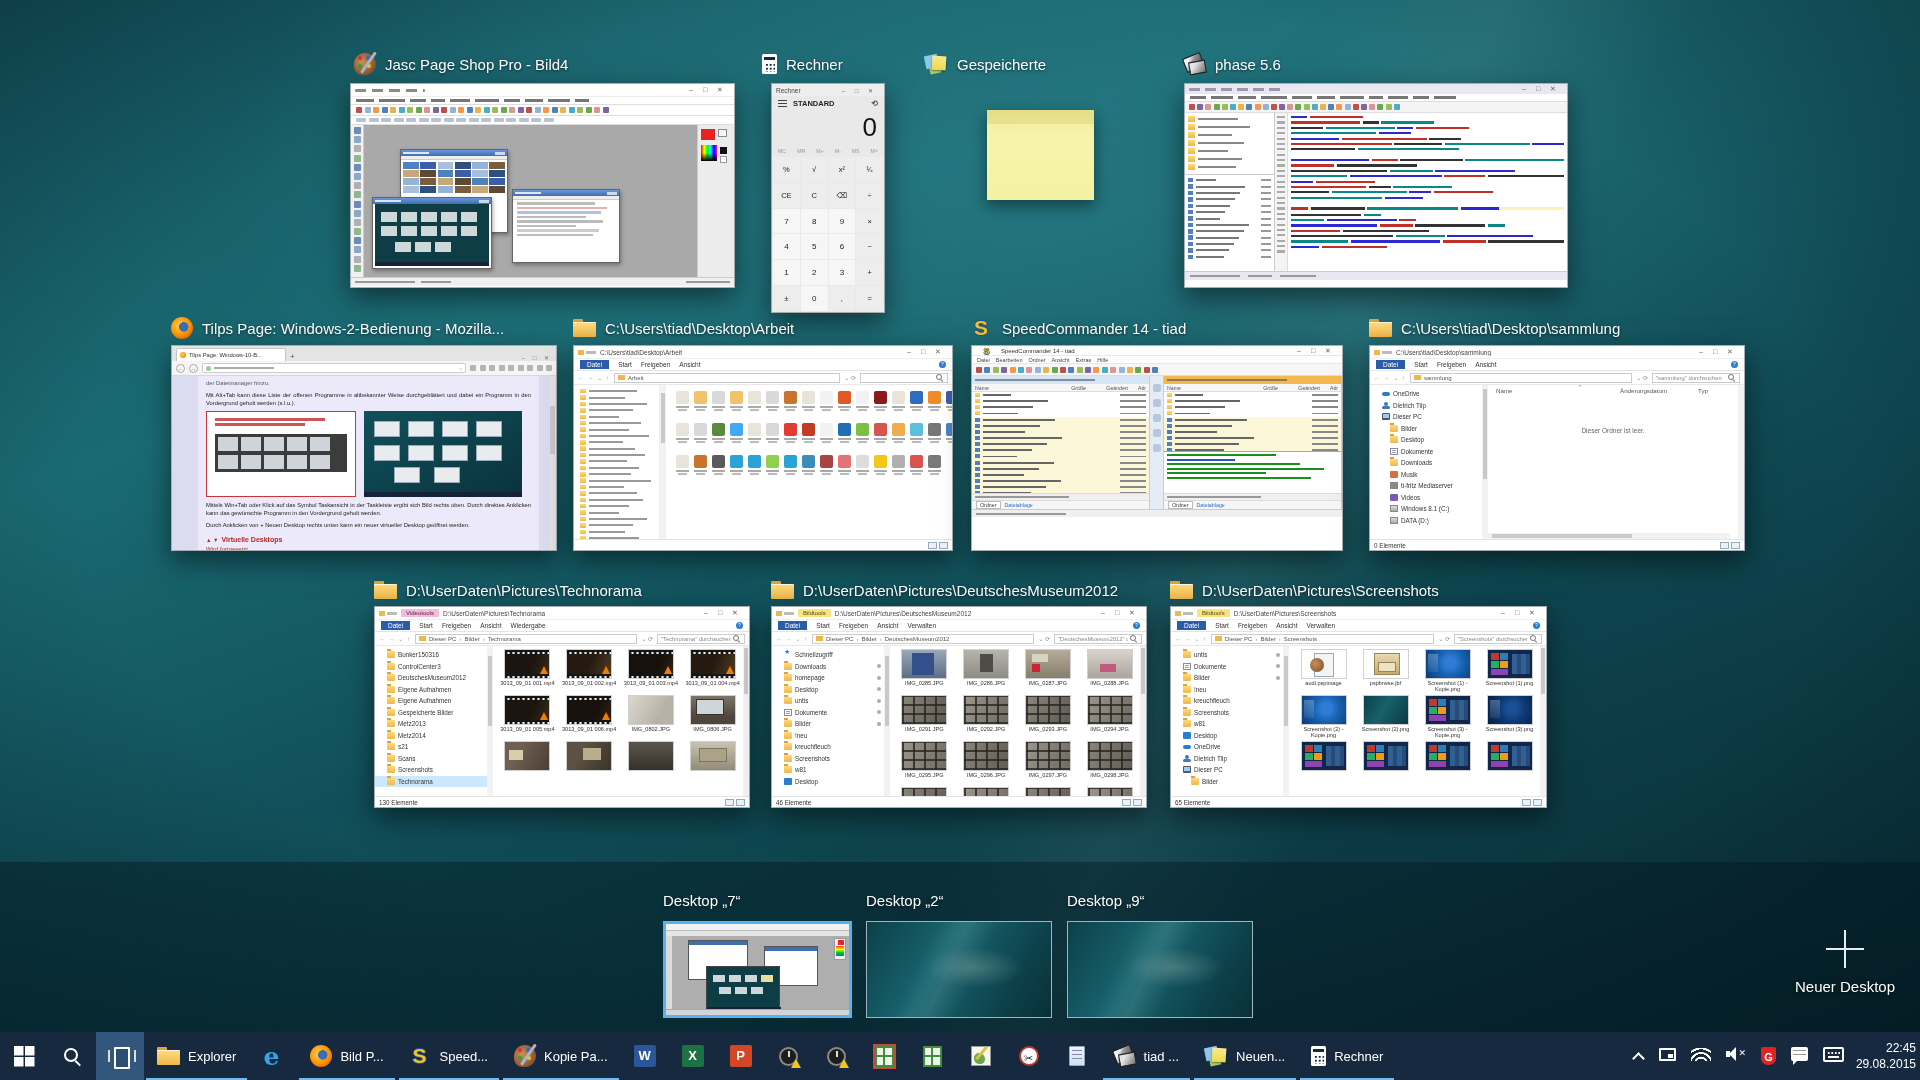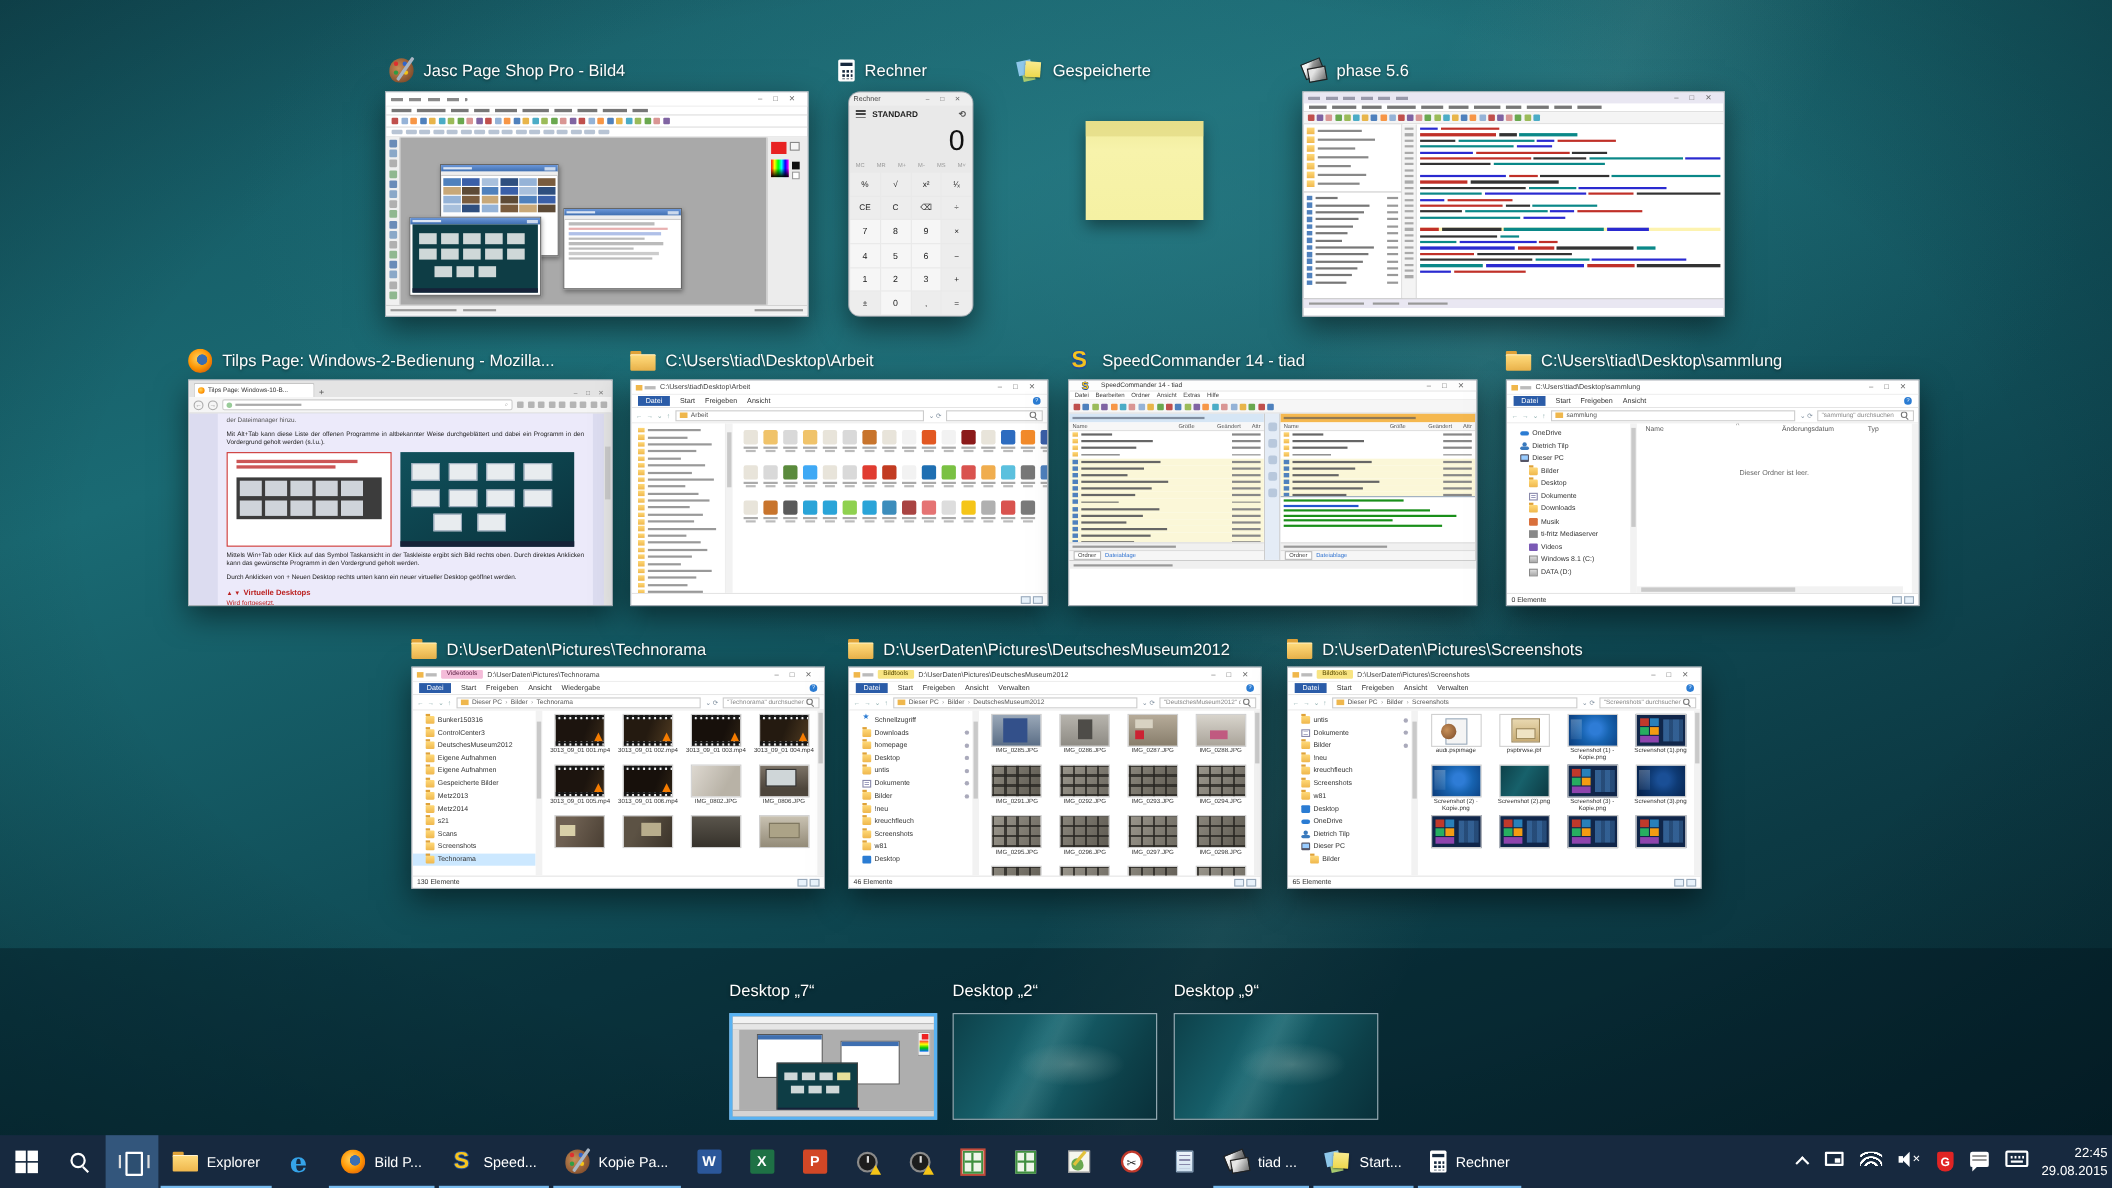--- a/index.html
+++ b/index.html
@@ -572,21 +572,21 @@
         <div style="position:absolute;left:22px;top:31px;width:7px;height:7px;background:#fff;border:1px solid #999;"></div>
       </div>
     </div>
     <div class="psp-status">
         <i style="width:60px"></i>
         <i style="width:30px"></i>
         <i style="width:44px;margin-left:auto"></i>
       </div>
   </div>
 
-  <div class="win calc" id="win-calc" style="left:771px;top:83px;width:114px;height:205px;border-radius:11px;">
+  <div class="win calc" id="win-calc" style="left:771px;top:83px;width:114px;height:230px;">
     <div class="calc-title">
       <span>Rechner</span>
       <span class="win-controls" style="font-size:6px">– □ ✕</span>
     </div>
     <div class="calc-head">
       <span class="calc-burger"></span>
       <span>STANDARD</span>
       <span class="calc-hist">⟲</span>
     </div>
     <div class="calc-display">0</div>
@@ -2261,20 +2261,24 @@
           <i style="left:0;right:0;bottom:0;width:74px;height:4px;background:#152238"></i>
         </div>
         <div class="pal"></div>
         <div class="bstrip"></div>
       </div>
       <div class="desk-label" style="left: 866px; top: 892px;">Desktop „2“</div>
       <div class="desk desk-teal" style="left: 866px; top: 921px; width: 186px; height: 97px;"></div>
       <div class="desk-label" style="left: 1067px; top: 892px;">Desktop „9“</div>
       <div class="desk desk-teal" style="left: 1067px; top: 921px; width: 186px; height: 97px;"></div>
     </div>
+  <div class="newdesk" style="left:1770px;top:930px;width:150px;">
+    <div class="plus"></div>
+    <span>Neuer Desktop</span>
+  </div>
 
   <div class="taskbar">
     <div class="tb-btn">
         <span class="icon ic-start"></span>
       </div>
     <div class="tb-btn">
         <span class="icon ic-search"></span>
       </div>
     <div class="tb-btn active">
         <span class="icon ic-taskview"></span>
@@ -2333,21 +2337,21 @@
         <div class="tb-btn">
           <span class="icon ic-notepad"></span>
         </div>
         <div class="tb-app">
           <span class="icon ic-phase"></span>
           <span>tiad ...</span>
           <span class="runline"></span>
         </div>
         <div class="tb-app">
           <span class="icon ic-kurz"></span>
-          <span>Start...</span>
+          <span>Neuen...</span>
           <span class="runline"></span>
         </div>
         <div class="tb-app">
           <span class="icon ic-rechner"></span>
           <span>Rechner</span>
           <span class="runline"></span>
         </div>
       </div>
     <div class="tray" id="tb-tray">
         <span><span class="icon tr-chevron"></span></span>

